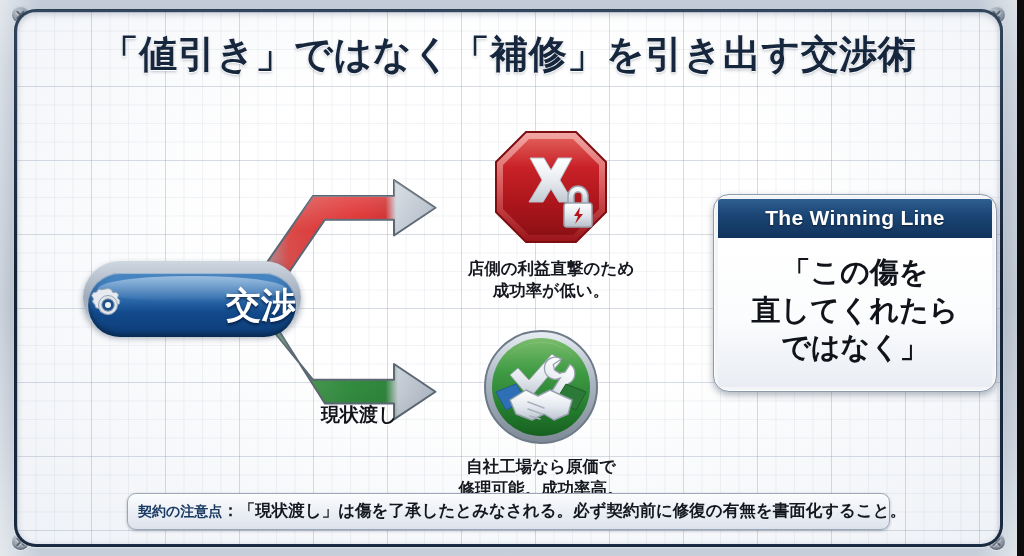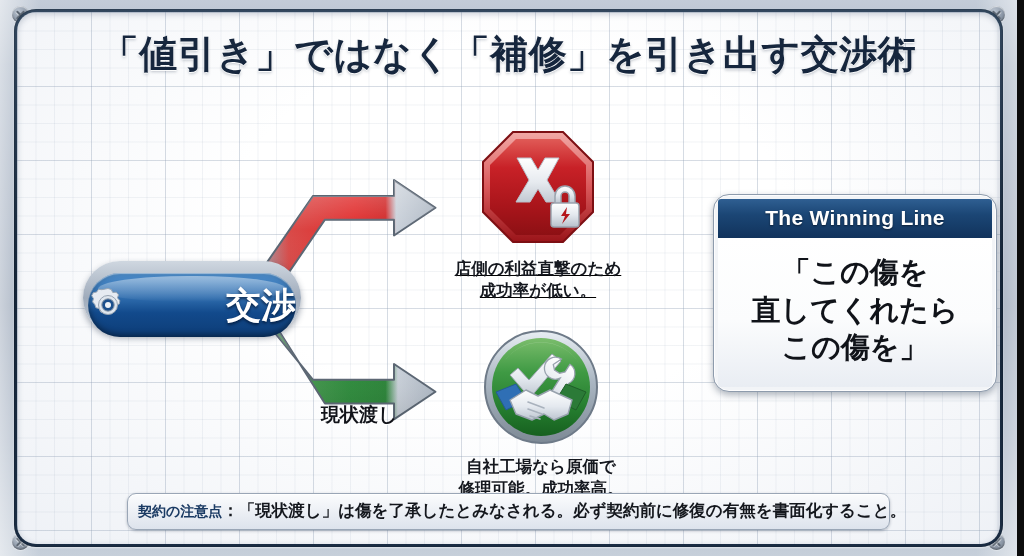--- a/index.html
+++ b/index.html
@@ -164,21 +164,21 @@
   .outcome { position: absolute; text-align: center; }
   .outcome .caption {
     margin-top: 6px;
     font-size: 16.5px;
     font-weight: bold;
     line-height: 1.32;
     color: #15181f;
     text-shadow: 0 1px 0 rgba(255,255,255,.9);
     white-space: pre-line;
   }
-  .outcome.bad  { left: 389px; top: 114px; width: 264px; text-decoration: underline; }
+  .outcome.bad  { left: 402px; top: 114px; width: 264px; }
   .outcome.good { left: 392px; top: 316px; width: 264px; }
 
   
   .card {
     position: absolute;
     left: 696px;
     top: 182px;
     width: 284px;
     border-radius: 16px;
     background: #f2f4f7;
@@ -382,21 +382,21 @@
         </svg>
         <div class="caption">自社工場なら原価で
 修理可能。成功率高。</div>
       </div>
 
       <div class="card">
         <div class="card-header">The Winning Line</div>
         <div class="card-body">
           <div class="card-line">「この傷を</div>
           <div class="card-line">直してくれたら</div>
-          <div class="card-line">この傷を」</div>
+          <div class="card-line">ではなく」</div>
         </div>
       </div>
 
       <div class="footer">
         <span class="footer-strong">契約の注意点</span><span class="footer-text">：「現状渡し」は傷を了承したとみなされる。必ず契約前に修復の有無を書面化すること。</span>
       </div>
 
     </div>
   </div>
 </div>

